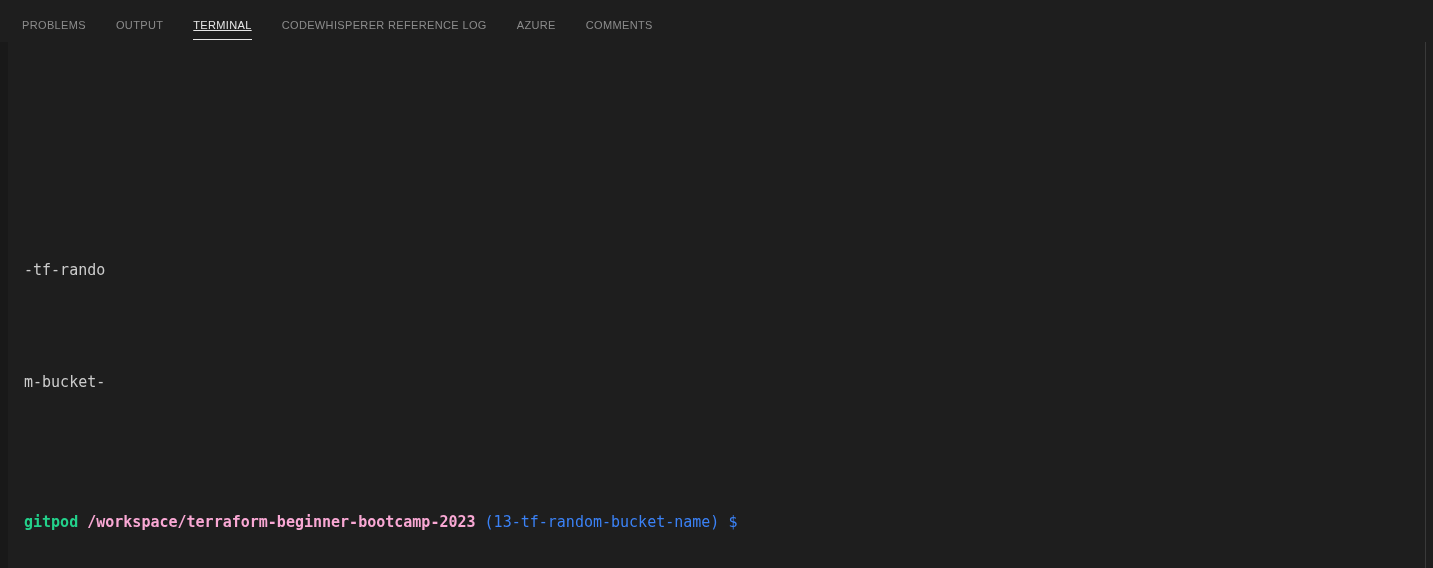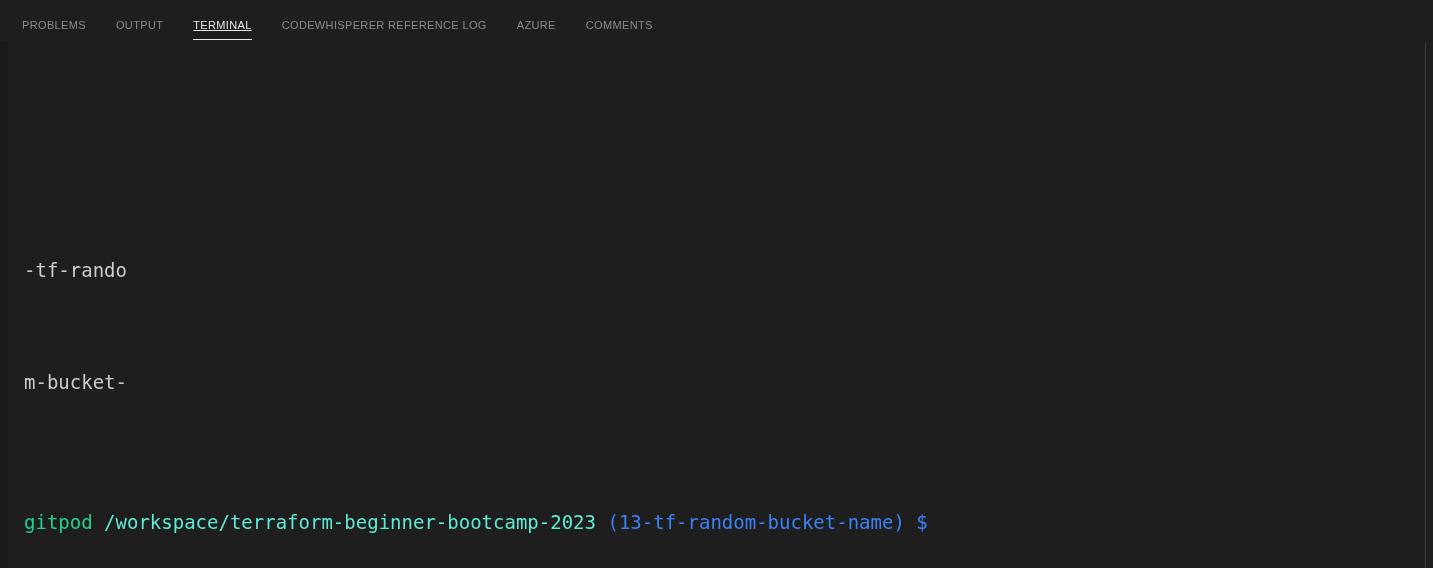--- a/index.html
+++ b/index.html
@@ -87,36 +87,36 @@
     background: #3a3a3a;
   }
 
   .terminal {
     position: absolute;
     left: 24px;
     top: 0;
     right: 10px;
     bottom: 0;
     font-family: "DejaVu Sans Mono", "Liberation Mono", monospace;
-    font-size: 19px;
+    font-size: 15px;
     line-height: 28px;
     color: #cccccc;
     white-space: pre;
   }
   .line {
     height: 28px;
     white-space: pre;
   }
 
   
   .spacer-top { height: 18px; }
 
   
-  .c-green    { color: #23d18b; font-weight: normal; }
-  .c-blue     { color: #5eead4; font-weight: normal; margin-top: 20px; }
+  .c-green    { color: #23d18b; font-weight: bold; }
+  .c-blue     { color: #f9a8d4; font-weight: bold; margin-top: 20px; }
   .c-white    { color: #3b82f6; }
   .c-dim      { color: #cccccc; }
 </style>
 </head>
 <body>
 
 <div class="panel">
 
   <div class="tabbar">
     <div class="tab">

